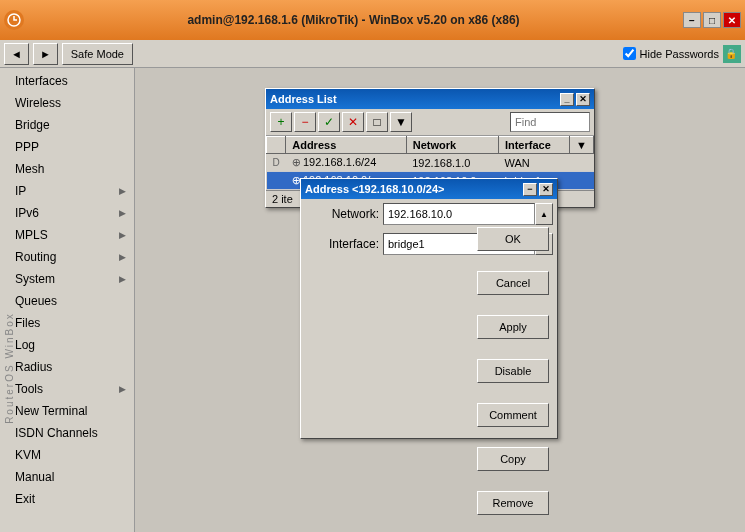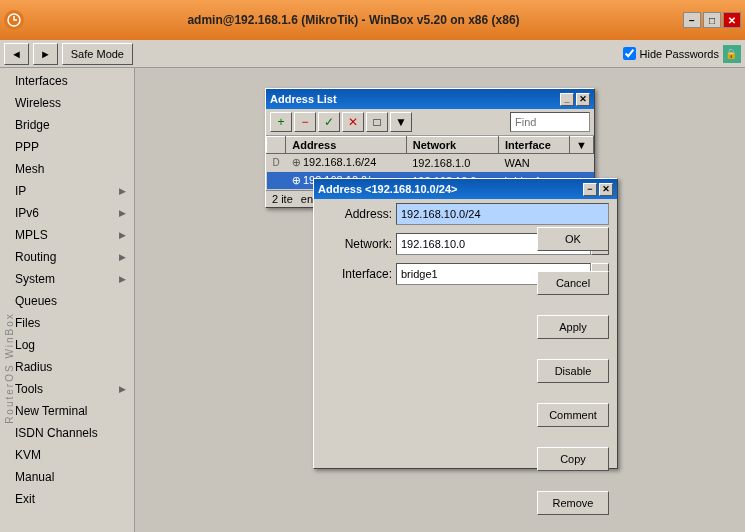--- a/index.html
+++ b/index.html
@@ -278,22 +278,22 @@
       padding: 2px 6px;
       font-size: 11px;
       background: #d4d0c8;
       display: flex;
       gap: 8px;
     }
 
     
     .addr-detail-window {
       top: 110px;
-      left: 178px;
-      width: 305px;
+      left: 165px;
+      width: 258px;
       z-index: 10;
     }
     .form-row {
       display: flex;
       align-items: center;
       padding: 4px 8px;
       gap: 4px;
     }
     .form-label {
       width: 70px;
@@ -561,24 +561,20 @@
     <div class="window addr-detail-window">
       <div class="window-title">
         <span>Address &lt;192.168.10.0/24&gt;</span>
         <div class="window-title-btns">
           <div class="win-btn">−</div>
           <div class="win-btn">✕</div>
         </div>
       </div>
       <div class="detail-form-area">
 
-        <div class="form-row">
-          <span class="form-label">Address:</span>
-          <input class="form-input highlight" type="text" value="192.168.10.0/24" style="">
-        </div>
 
         <div class="form-row">
           <span class="form-label">Network:</span>
           <div class="form-input-with-btn">
             <input type="text" value="192.168.10.0" style="">
             <div class="input-arrow-btn">▲</div>
           </div>
         </div>
 
         <div class="form-row">

